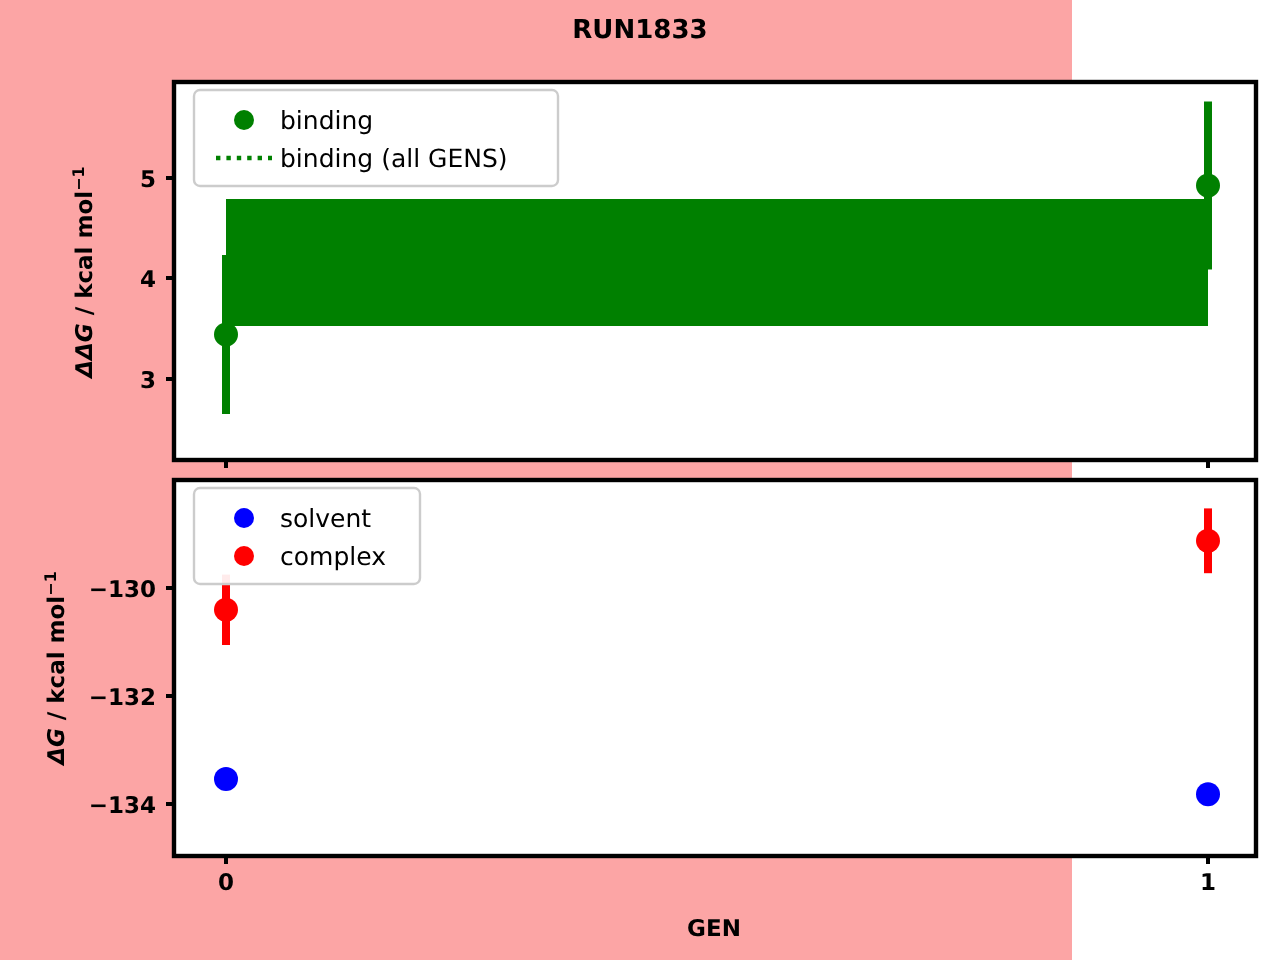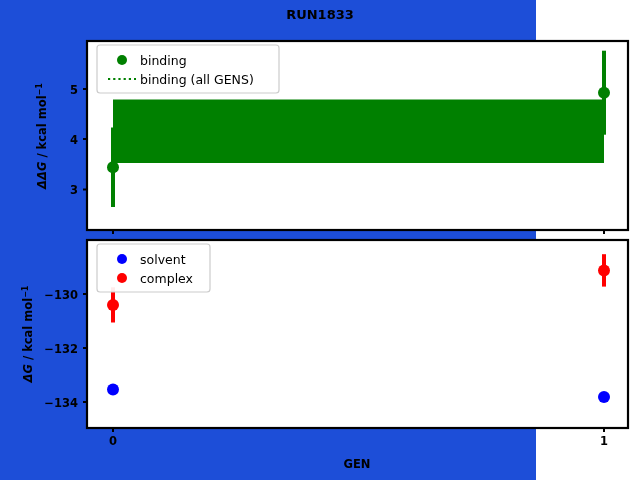--- a/index.html
+++ b/index.html
@@ -1,18 +1,18 @@
 <!DOCTYPE html>
 <html><head>
 <meta charset="utf-8">
 <style>
   html,body{margin:0;padding:0;background:#ffffff;}
   body{width:640px;height:480px;overflow:hidden;
        font-family:"DejaVu Sans","Liberation Sans",sans-serif;}
-  #figure{position:relative;width:536px;height:480px;background:#1d4ed8;}
+  #figure{position:relative;width:536px;height:480px;background:#fca5a5;}
   svg{display:block;}
   .tick-label{font-family:"DejaVu Sans","Liberation Sans",sans-serif;
               font-size:11.5px;font-weight:bold;fill:#000000;}
   .axis-label{font-family:"DejaVu Sans","Liberation Sans",sans-serif;
               font-size:11.5px;font-weight:bold;fill:#000000;}
   .title-label{font-family:"DejaVu Sans","Liberation Sans",sans-serif;
                font-size:13px;font-weight:bold;fill:#000000;}
   .legend-label{font-family:"DejaVu Sans","Liberation Sans",sans-serif;
                 font-size:12.5px;fill:#000000;}
   .spine{fill:none;stroke:#000000;stroke-width:2.2;}

